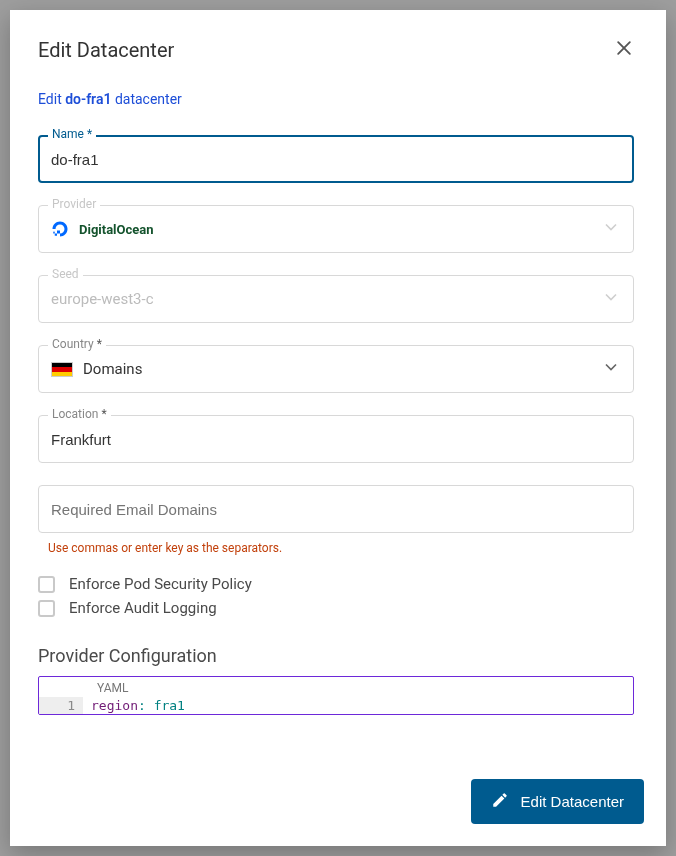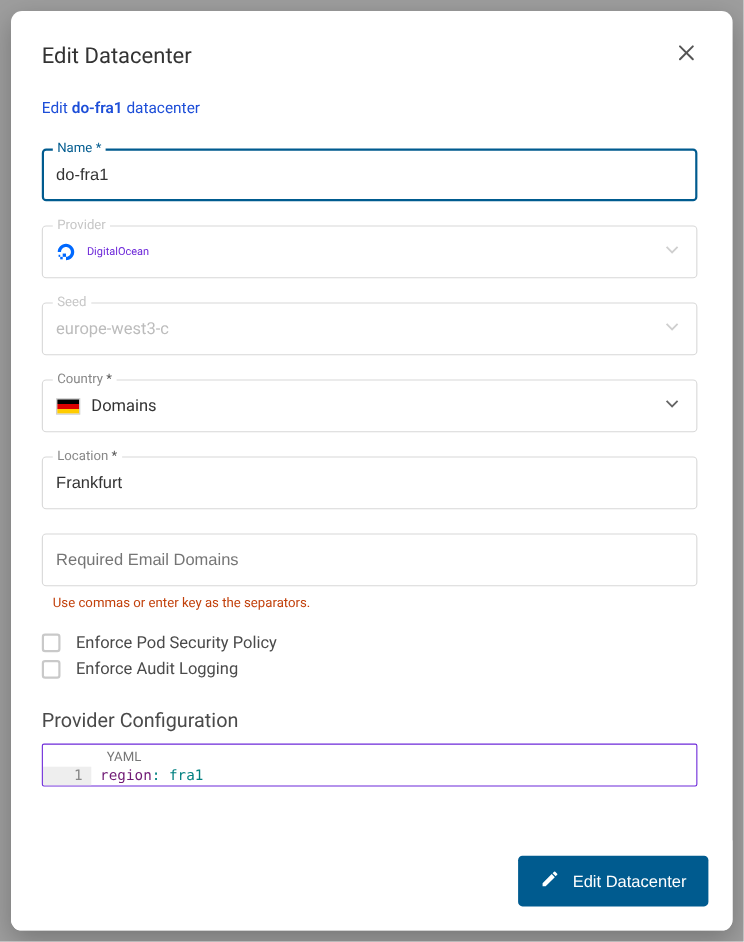--- a/index.html
+++ b/index.html
@@ -9,21 +9,21 @@
     background: #9e9e9e;
     width: 676px;
     height: 856px;
     overflow: hidden;
     position: relative;
   }
   .modal {
     position: absolute;
     top: 10px; left: 10px; right: 10px; bottom: 10px;
     background: #fff;
-    border-radius: 10px;
+    border-radius: 0;
     box-shadow: 0 8px 24px rgba(0,0,0,0.25);
     display: flex;
     flex-direction: column;
     overflow: hidden;
   }
   .modal-header {
     padding: 24px 28px 14px 28px;
     display: flex;
     align-items: center;
     justify-content: space-between;
@@ -96,21 +96,21 @@
   }
   .field-box .chevron {
     margin-left: auto;
     color: #666;
   }
   .field-box .icon-slot {
     display: inline-flex;
     align-items: center;
     margin-right: 10px;
   }
-  .provider-text { color: #6d28d9; font-weight: 400; font-size: 10px; }
+  .provider-text { color: #14532d; font-weight: 700; font-size: 13px; }
   .flag {
     width: 22px; height: 15px; display: inline-block;
     background: linear-gradient(to bottom, #000 0 33%, #d00 33% 66%, #fc0 66% 100%);
     border: 1px solid #ccc;
   }
   .placeholder { color: #aeaeae; }
   .hint {
     font-size: 12px;
     color: #c2410c;
     margin-top: 8px;

